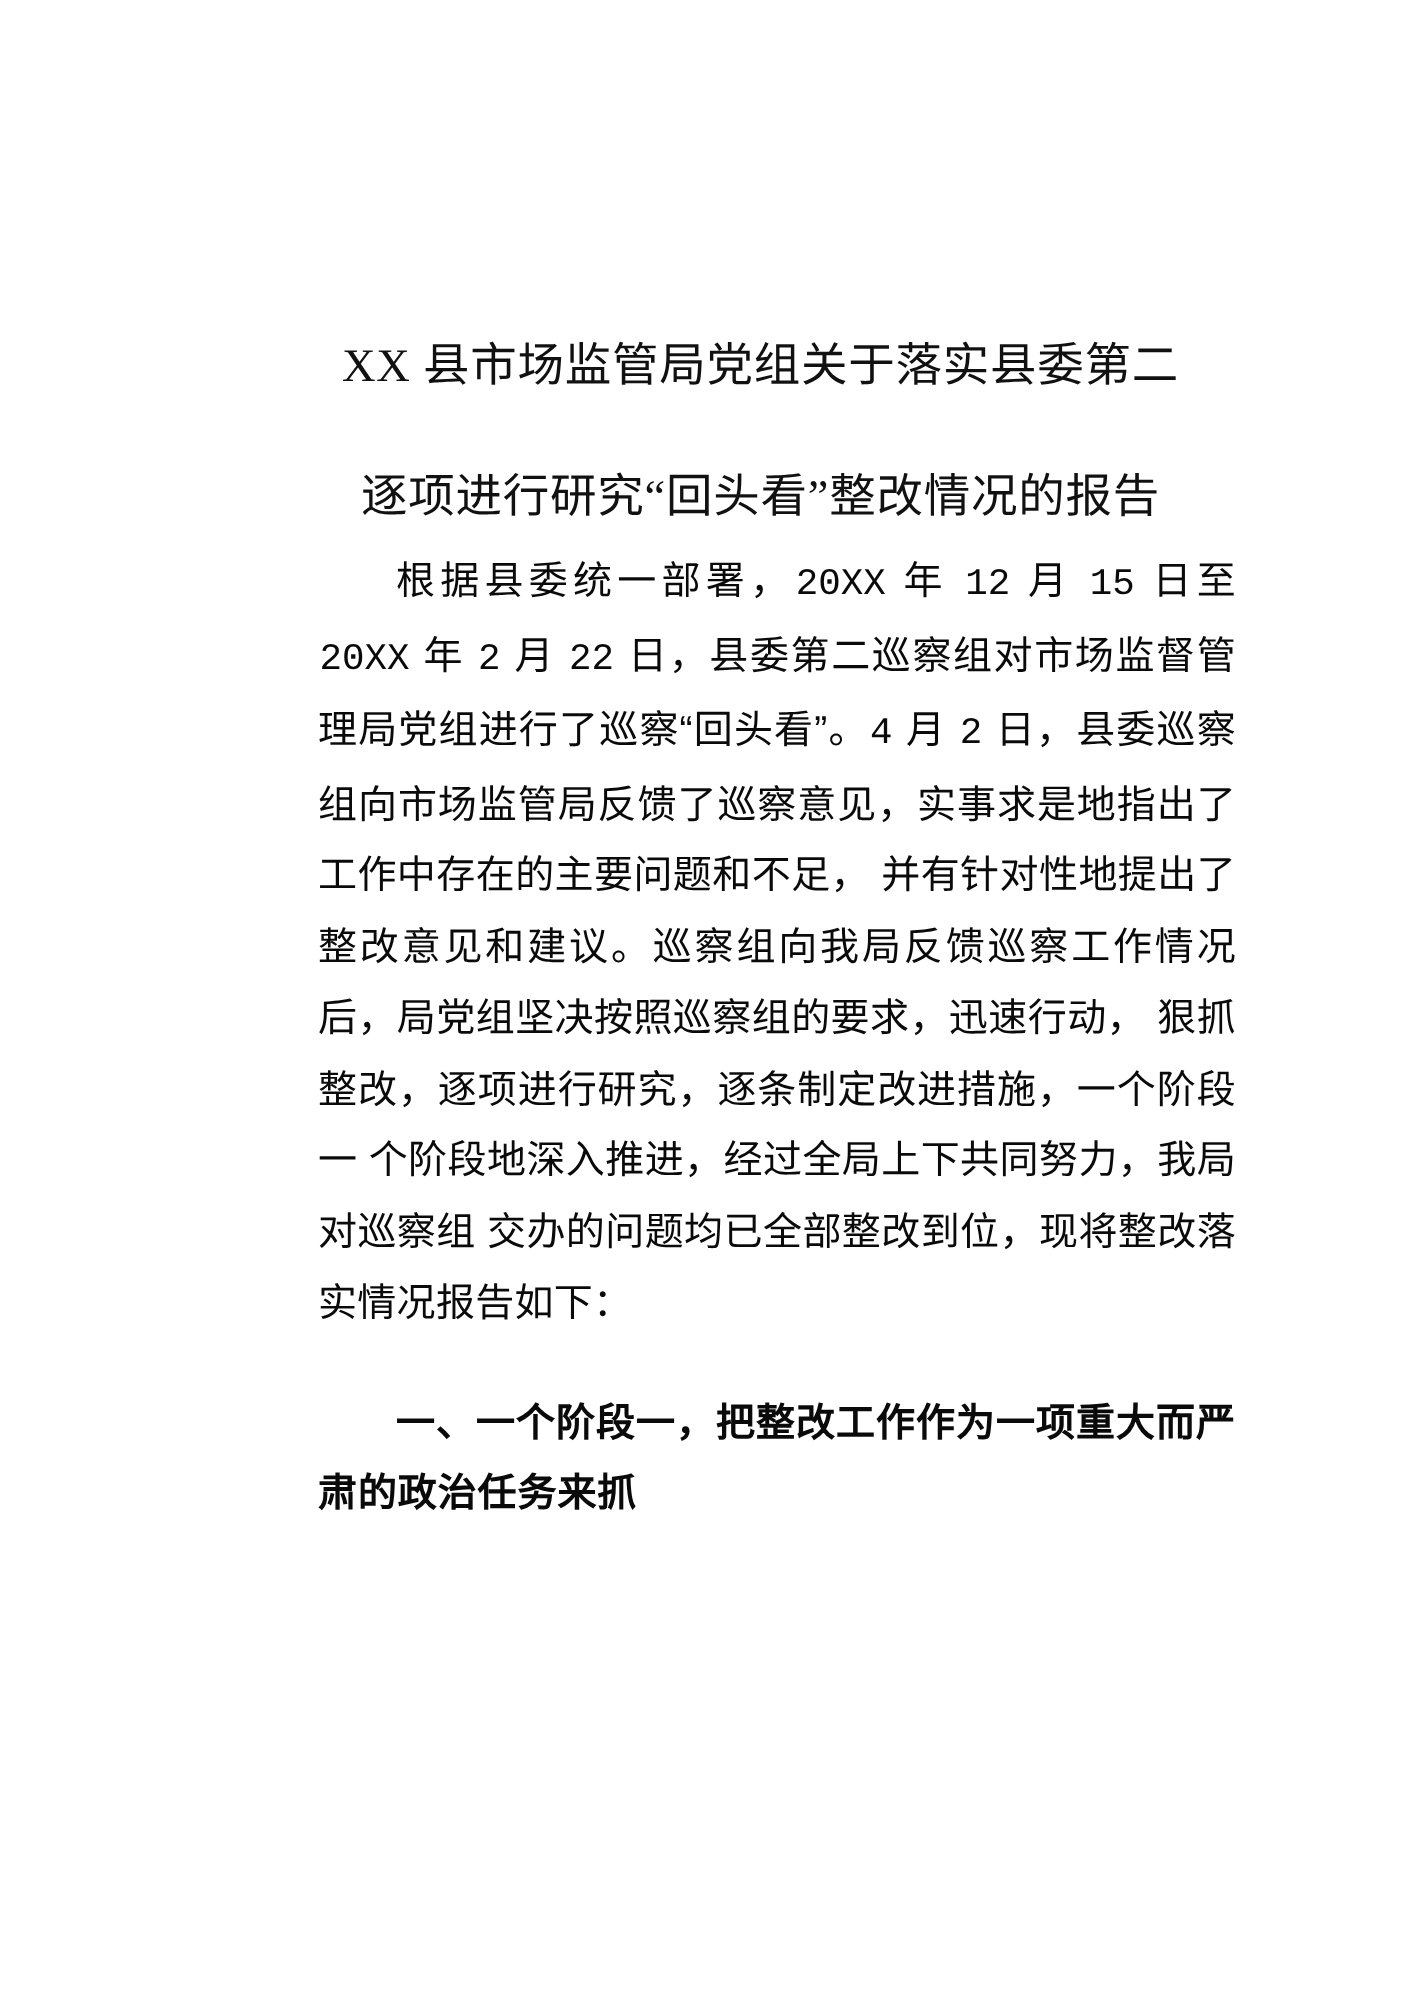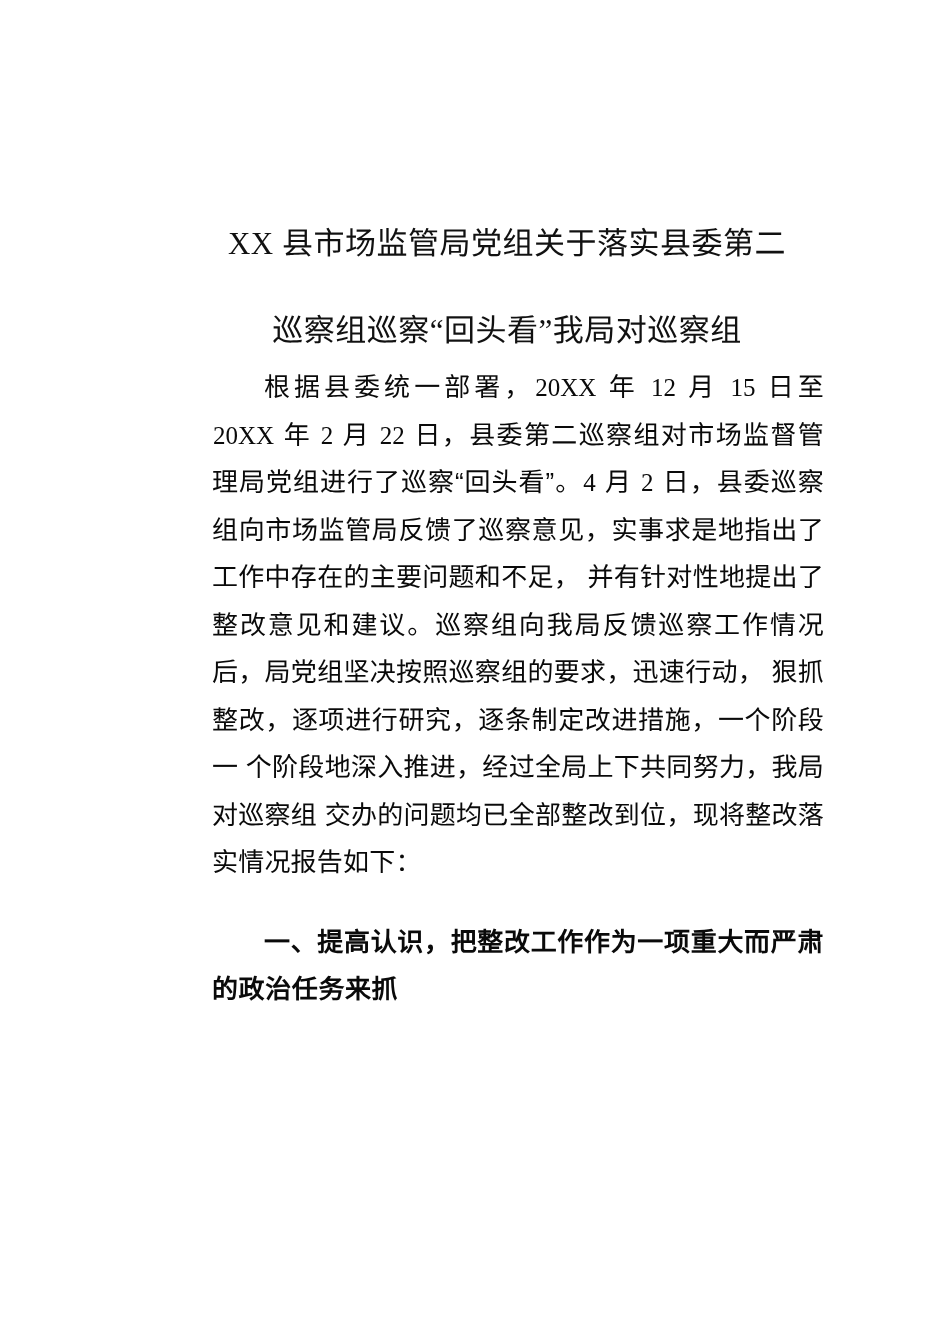--- a/index.html
+++ b/index.html
@@ -64,38 +64,38 @@
   .para.heading {
     font-weight: 600;
     letter-spacing: 0.6px;
   }
 
   
   .para.indent { text-indent: 2em; }
 
   
   .lat {
-    font-family: Liberation Serif, serif;
+    font-family: Liberation Mono, monospace;
     font-size: 25px;
     letter-spacing: 0;
     padding: 0 1px;
   }
 </style>
 </head>
 <body>
 
 <div class="page">
 
   <h1 class="doc-title">
     <span class="tline">XX 县市场监管局党组关于落实县委第二</span>
-    <span class="tline">巡察组巡察“回头看”我局对巡察组</span>
+    <span class="tline">逐项进行研究“回头看”整改情况的报告</span>
   </h1>
 
   <div class="body-block">
 
     <p class="para indent">根据县委统一部署，<span class="lat">20XX</span> 年 <span class="lat">12</span> 月 <span class="lat">15</span> 日至 <span class="lat">20XX</span> 年 <span class="lat">2</span> 月 <span class="lat">22</span> 日，县委第二巡察组对市场监督管理局党组进行了巡察“回头看”。<span class="lat">4</span> 月 <span class="lat">2</span> 日，县委巡察组向市场监管局反馈了巡察意见，实事求是地指出了工作中存在的主要问题和不足， 并有针对性地提出了整改意见和建议。巡察组向我局反馈巡察工作情况后，局党组坚决按照巡察组的要求，迅速行动， 狠抓整改，逐项进行研究，逐条制定改进措施，一个阶段一 个阶段地深入推进，经过全局上下共同努力，我局对巡察组 交办的问题均已全部整改到位，现将整改落实情况报告如下：</p>
 
-    <p class="para indent heading">一、提高认识，把整改工作作为一项重大而严肃的政治任务来抓</p>
+    <p class="para indent heading">一、一个阶段一，把整改工作作为一项重大而严肃的政治任务来抓</p>
 
 
   </div>
 
 </div>
 
 </body></html>

